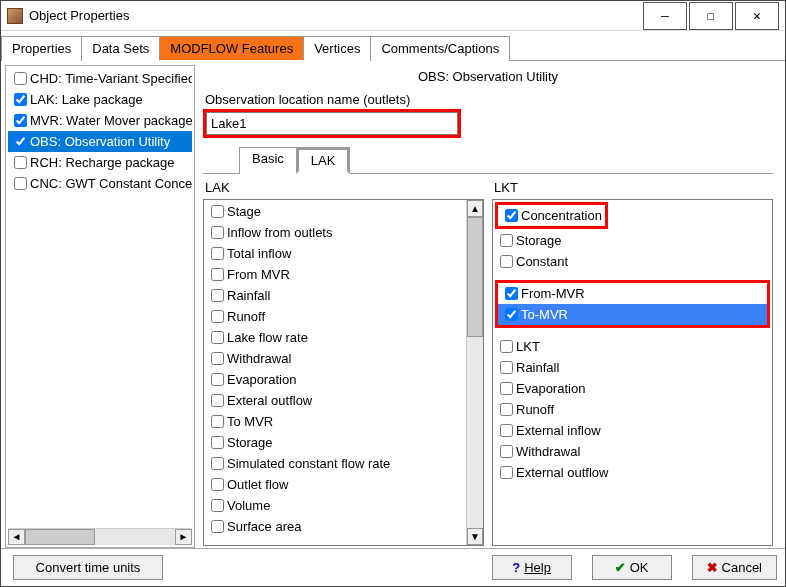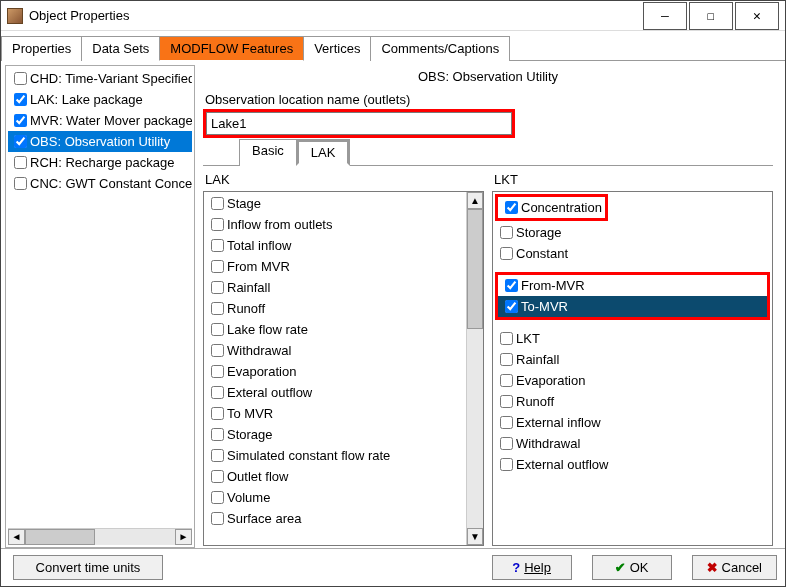--- a/index.html
+++ b/index.html
@@ -18,35 +18,35 @@
   .tree-item { white-space: nowrap; overflow:hidden; padding:1px 2px; display:flex; align-items:center; }
   .tree-item.selected { background:#0078d7; color:#fff; }
   .chk { width:13px;height:13px;margin-right:3px;flex-shrink:0;}
   .hscroll { height:17px; background:#f0f0f0; border-top:1px solid #ccc; display:flex; }
   .hscroll .btn{width:17px;border:1px solid #999;background:#eee;display:flex;align-items:center;justify-content:center;}
   .hscroll .track{flex:1;background:#e8e8e8;position:relative;}
   .hscroll .thumb{position:absolute;left:0;top:0;bottom:0;width:70px;background:#ccc;border:1px solid #999;}
   .rightcol { flex:1; padding: 2px 8px; display:flex; flex-direction:column; overflow:hidden;}
   .section-title { text-align:center; padding:2px 0 8px 0;}
   .field-label { padding:0 0 2px 2px;}
-  .text-input { width: 306px; padding:3px 4px; border:1px solid #7a7a7a; background:#fff; }
-  .innertabs { display:flex; border-bottom:1px solid #999; padding-left:36px;}
+  .text-input { width: 252px; padding:3px 4px; border:1px solid #7a7a7a; background:#fff; }
+  .innertabs { display:flex; border-bottom:1px solid #999; margin-top:8px;padding-left:36px;}
   .innertabs .tab2 { padding:3px 12px; border:1px solid #999; border-bottom:none; background:#fff; margin-right:-1px; cursor:pointer; position:relative; top:1px;}
   .innertabs .tab2.active{ border-bottom:1px solid #fff; z-index:2;}
   .twocol { flex:1; display:flex; gap:8px; padding-top:4px; overflow:hidden;}
   .col { flex:1; display:flex; flex-direction:column; overflow:hidden;}
   .col .hdr { padding:2px 2px 4px 2px;}
   .listbox { flex:1; border:1px solid #7a7a7a; overflow:hidden; display:flex;}
   .listinner { flex:1; overflow:hidden; padding:1px 0;}
   .vscroll{ width:17px;background:#f0f0f0;border-left:1px solid #ccc;display:flex;flex-direction:column;}
   .vscroll .vbtn{height:17px;border:1px solid #999;background:#eee;display:flex;align-items:center;justify-content:center;}
   .vscroll .vtrack{flex:1;background:#e8e8e8;position:relative;}
   .vscroll .vthumb{position:absolute;left:0;right:0;top:0;height:120px;background:#ccc;border:1px solid #999;}
   .li { padding:1px 3px; white-space:nowrap; display:flex; align-items:center;}
-  .li.selected{ background:#0c4a6e; color:#fff;}
+  .li.selected{ background:#3b82f6; color:#fff;}
   .redbox { border:3px solid #ff0000; }
   .footer { display:flex; justify-content:flex-end; padding:6px 8px; border-top:1px solid #aaa; gap:16px; align-items:center;}
   .footer .spacer{flex:1;}
   .btn3d { min-width:80px; padding:4px 14px; border:1px solid #888; background:#f0f0f0; display:flex; align-items:center; justify-content:center; cursor:pointer; margin-left:4px;}
   .btn3d.wide{min-width:150px;}
   .green{color:#008000;font-weight:bold;}
   .red{color:#c00000;font-weight:bold;}
   .blue{color:#0000cc;}
   .arrow{font-size:10px;line-height:1;}
 </style>

